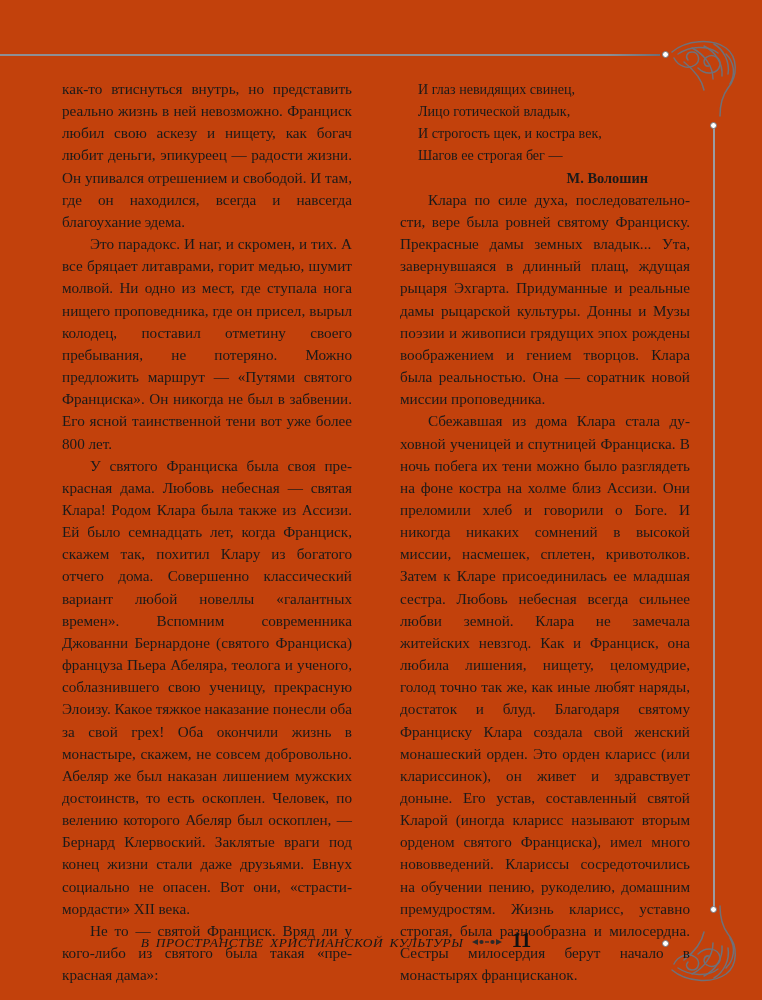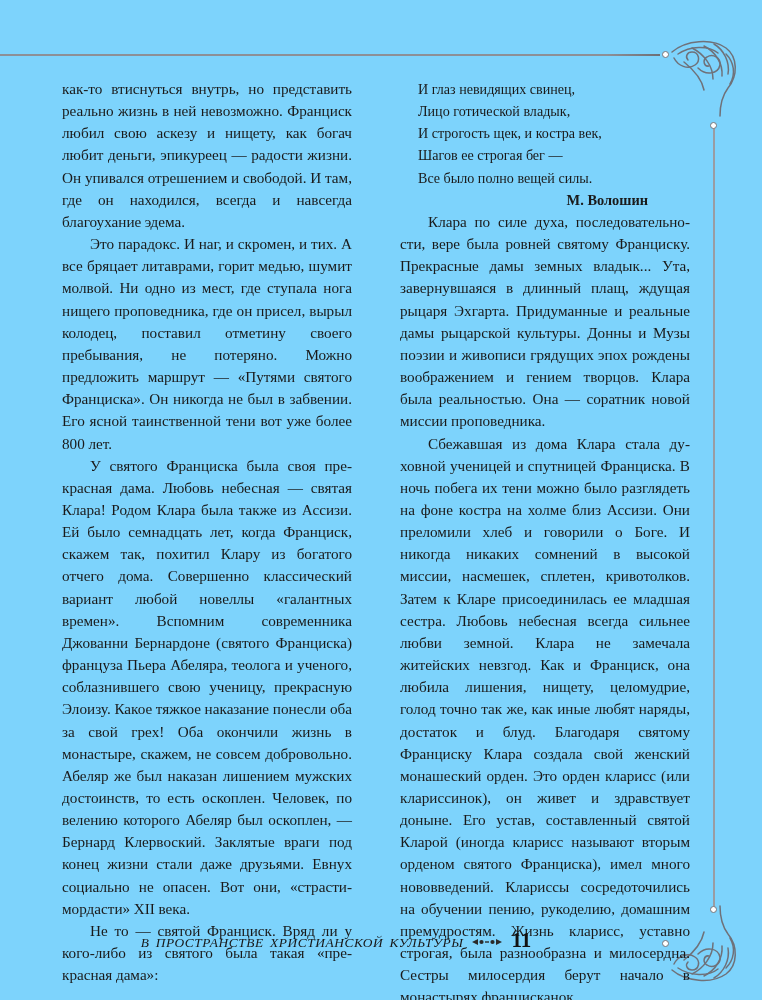--- a/index.html
+++ b/index.html
@@ -10,21 +10,21 @@
   }
   body {
     font-family: "Liberation Serif", "DejaVu Serif", serif;
     color: #1a1a1a;
   }
 
   .page {
     position: relative;
     width: 762px;
     height: 1000px;
-    background: #7dd3fc;
+    background: #c2410c;
     overflow: hidden;
     box-sizing: border-box;
   }
 
   
   .rule-top {
     position: absolute;
     left: 0;
     top: 54px;
     width: 660px;
@@ -210,21 +210,20 @@
       <p class="body">Не то — святой Франциск. Вряд ли у кого-либо из святого была такая «пре­красная дама»:</p>
 
     </div>
 
     <div class="col">
       <div class="verse verse-right">
         <div class="line">И глаз невидящих свинец,</div>
         <div class="line">Лицо готической владык,</div>
         <div class="line">И строгость щек, и костра век,</div>
         <div class="line">Шагов ее строгая бег —</div>
-        <div class="line">Все было полно вещей силы.</div>
       </div>
       <p class="attribution">М. Волошин</p>
       <p class="body verse-gap-before">Клара по силе духа, последовательно­сти, вере была ровней святому Франци­ску. Прекрасные дамы земных владык... Ута, завернувшаяся в длинный плащ, ждущая рыцаря Эхгарта. Придуманные и реальные дамы рыцарской культуры. Донны и Музы поэзии и живописи гря­дущих эпох рождены воображением и гением творцов. Клара была реально­стью. Она — соратник новой миссии про­поведника.</p>
       <p class="body">Сбежавшая из дома Клара стала ду­ховной ученицей и спутницей Францис­ка. В ночь побега их тени можно было разглядеть на фоне костра на холме близ Ассизи. Они преломили хлеб и говорили о Боге.   И никогда никаких сомнений в высокой миссии, насмешек, сплетен, кривотолков. Затем к Кларе присоедини­лась ее младшая сестра. Любовь небес­ная всегда сильнее любви земной. Клара не замечала житейских невзгод. Как и Франциск, она любила лишения, ни­щету, целомудрие, голод точно так же, как иные любят наряды, достаток и блуд. Благодаря святому Франциску Клара соз­дала свой женский монашеский орден. Это орден кларисс (или клариссинок), он живет и здравствует доныне. Его устав, составленный святой Кларой (иногда кларисс называют вторым орденом свя­того Франциска), имел много нововведе­ний. Клариссы сосредоточились на обу­чении пению, рукоделию, домашним премудростям. Жизнь кларисс, уставно строгая, была разнообразна и милосерд­на. Сестры милосердия берут начало в монастырях францисканок.</p>
 
     </div>
 
   </div>
 
   <div class="footer">

